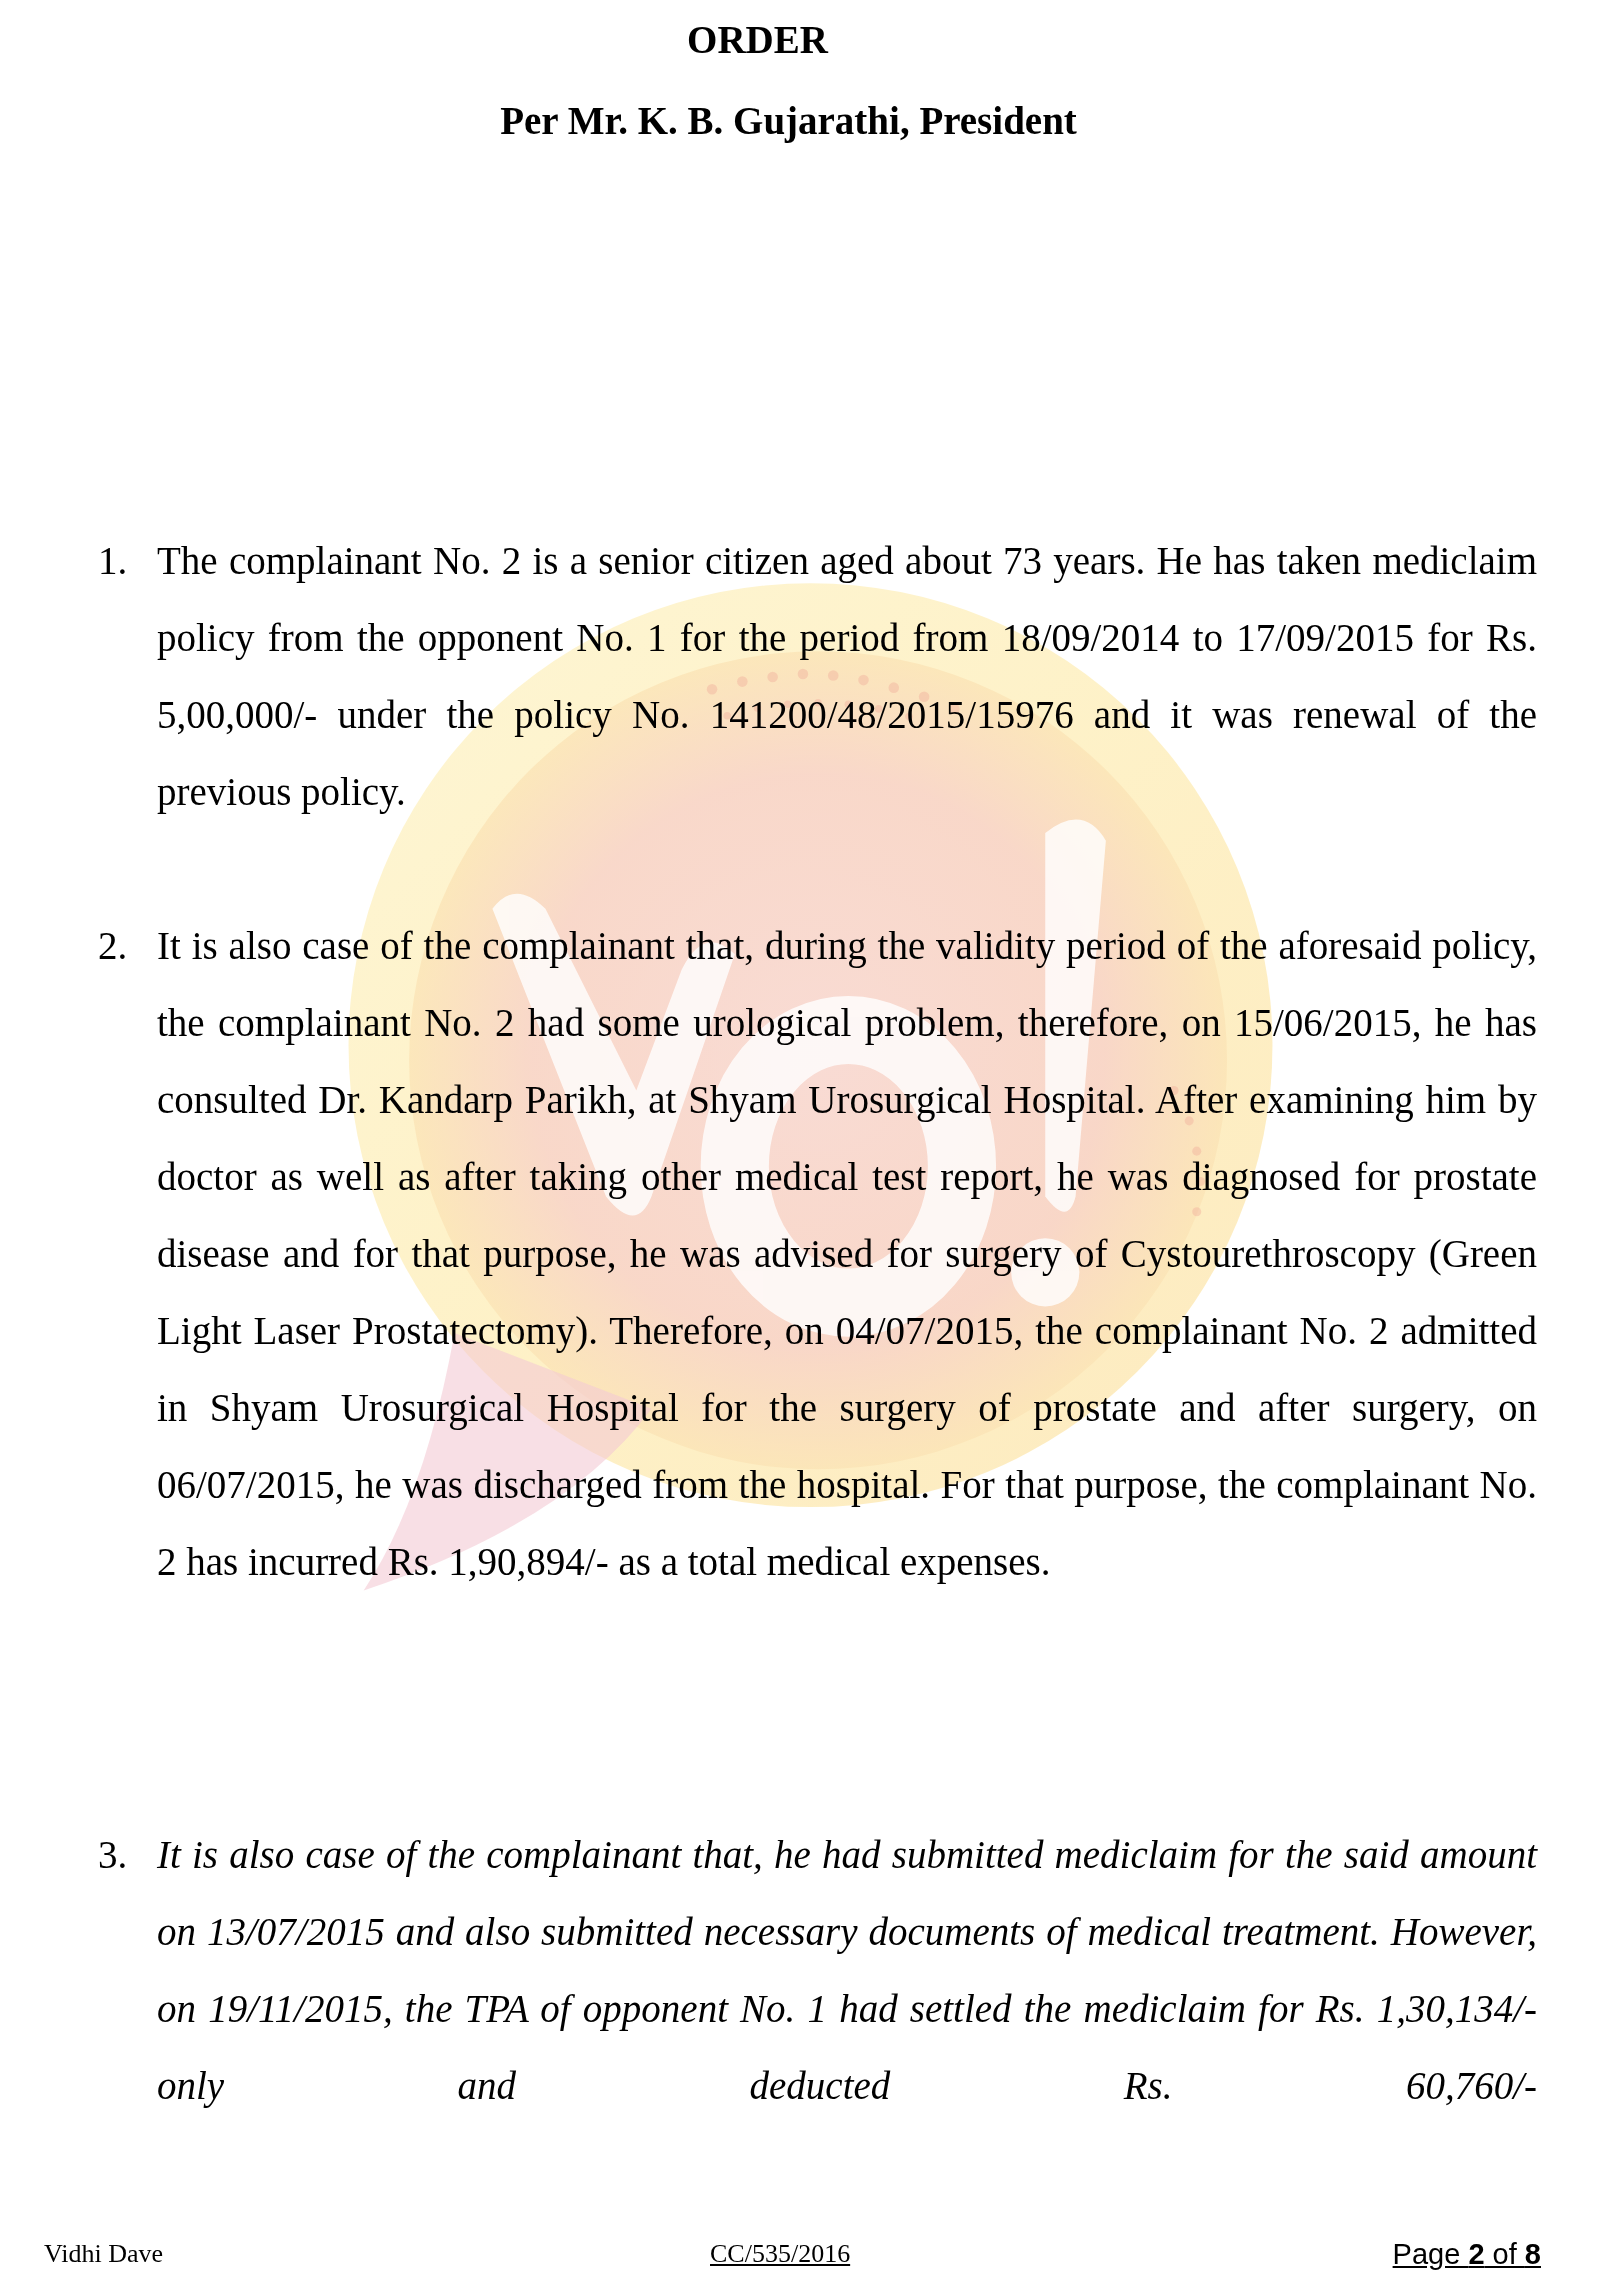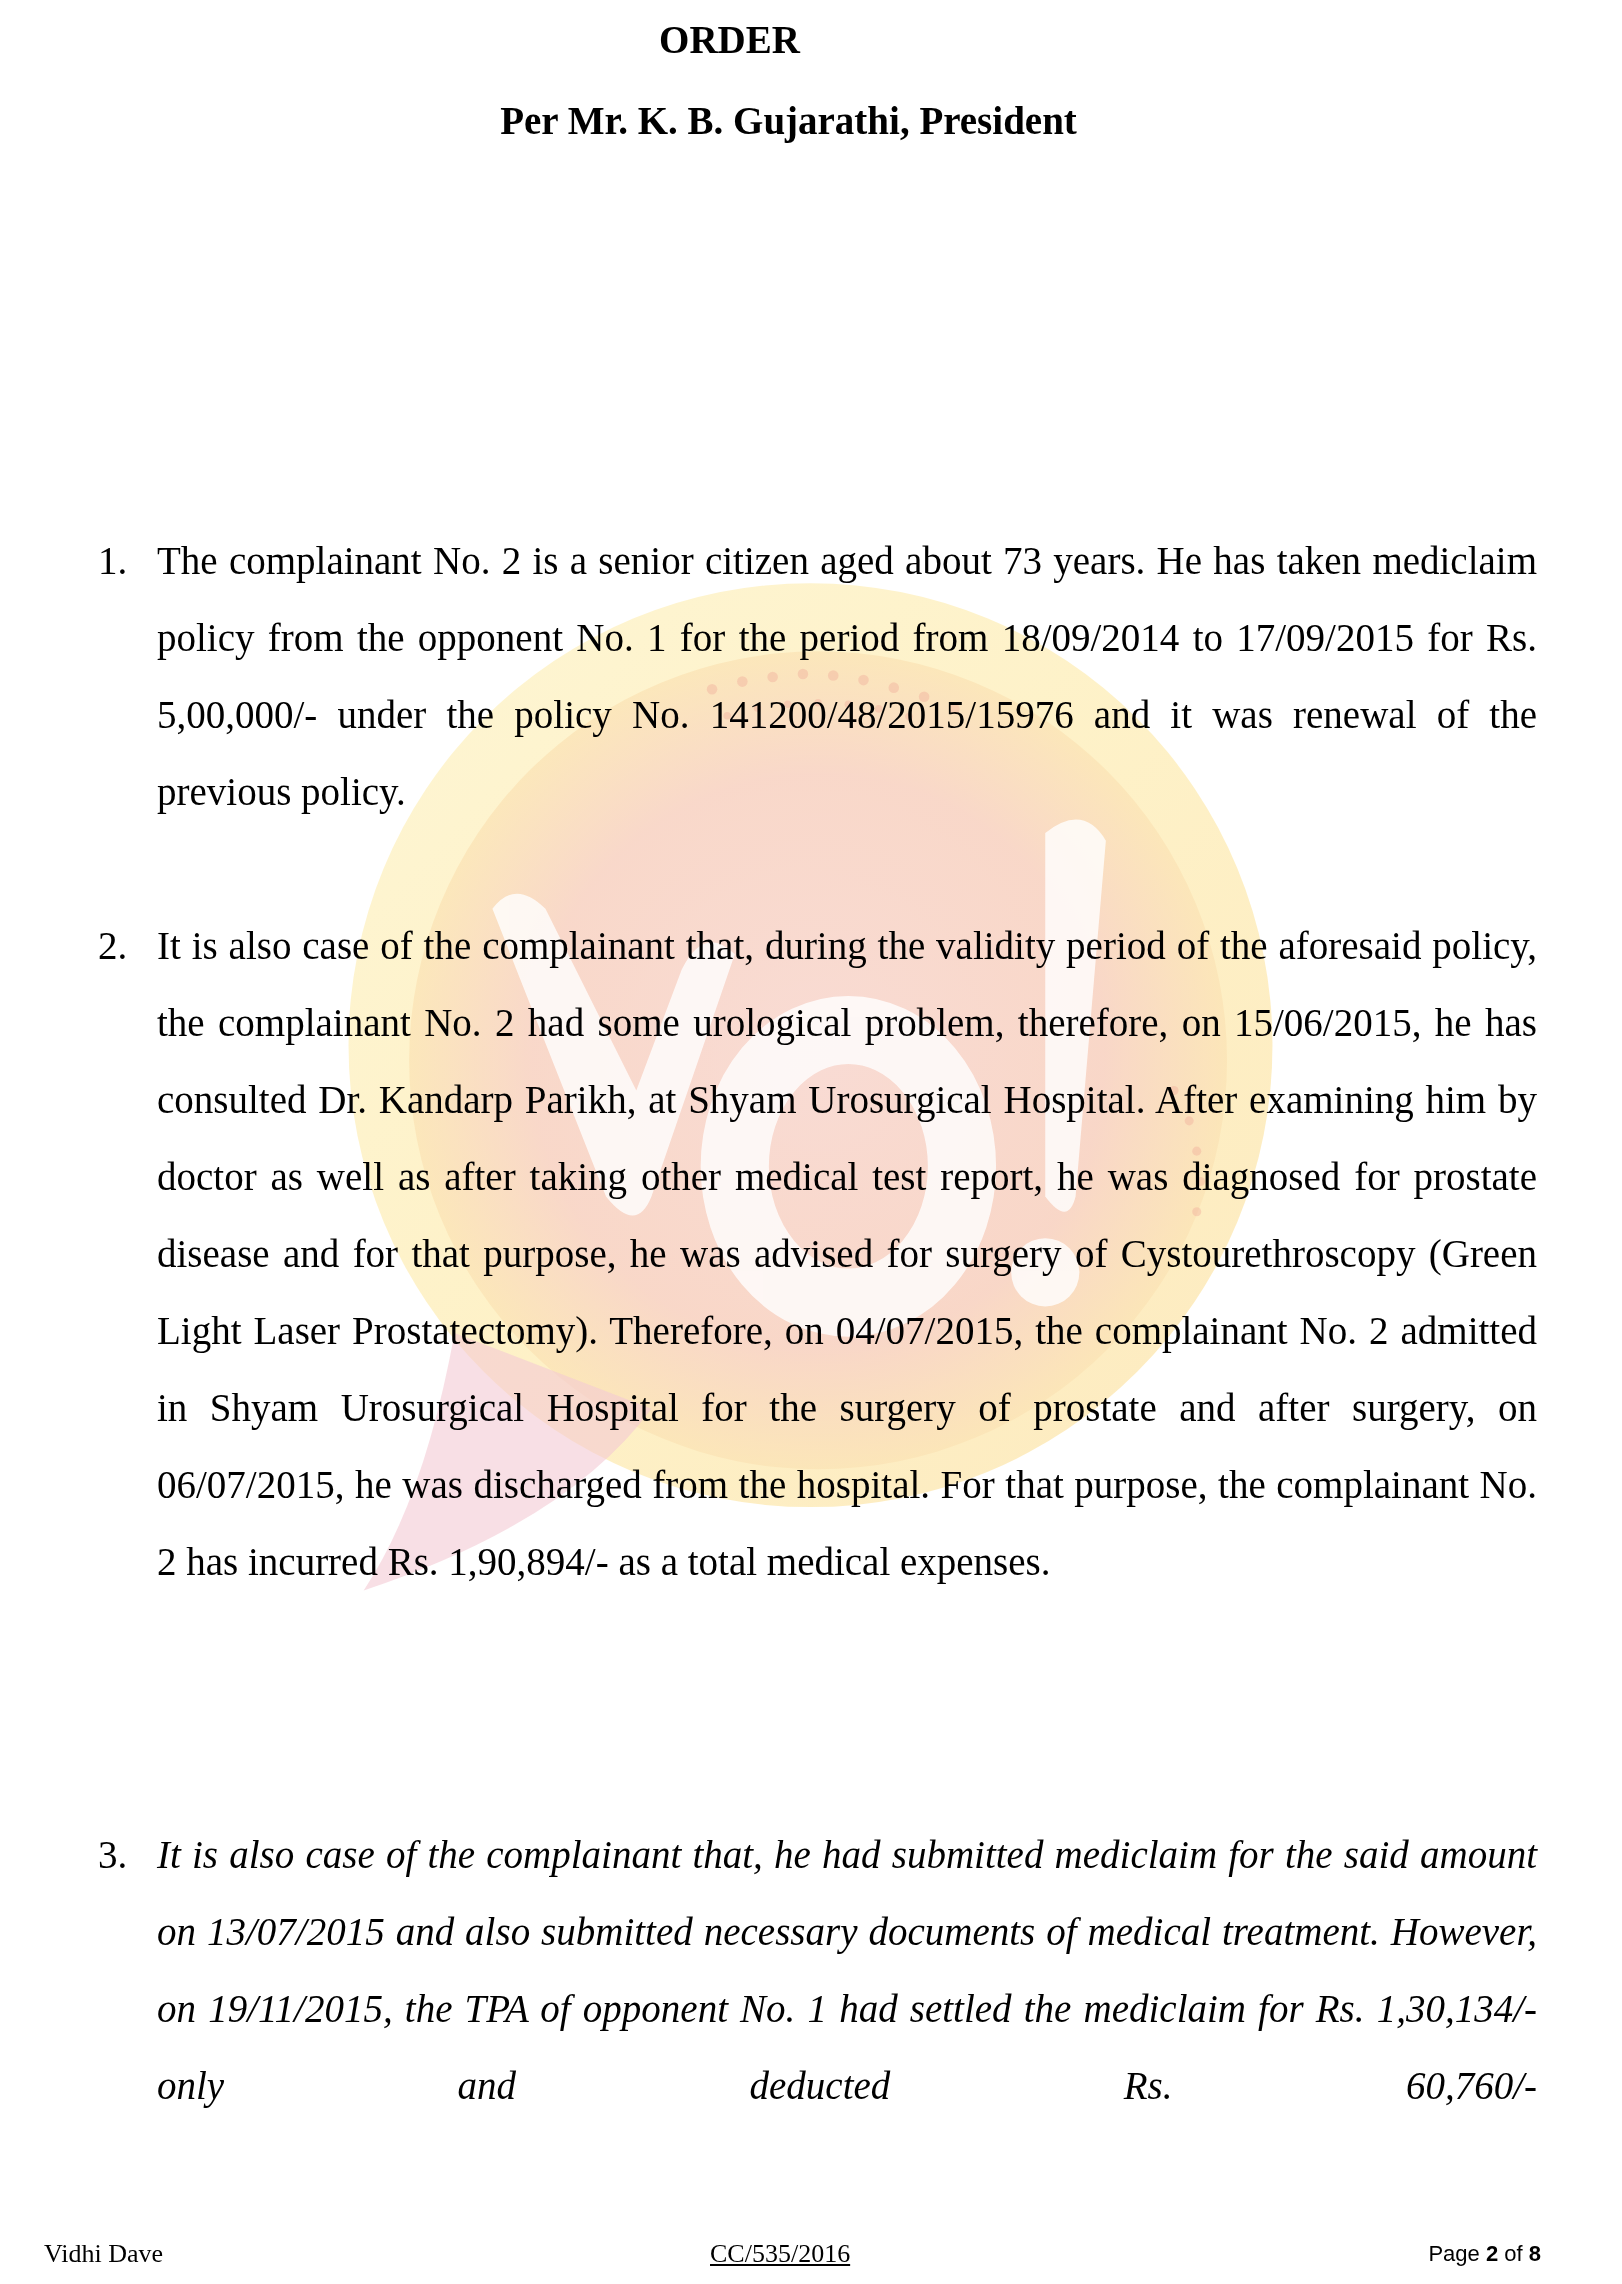--- a/index.html
+++ b/index.html
@@ -1,31 +1,31 @@
 <!DOCTYPE html>
 <html style="font-size:12px"><head>
 <meta charset="utf-8">
 <style>
   html, body { margin: 0; padding: 0; background: #ffffff; }
   body { width: 1623px; height: 2284px; position: relative; overflow: hidden;
          font-family: "Liberation Serif", "DejaVu Serif", serif; color: #000; }
   .watermark { position: absolute; left: 318px; top: 515px; width: 985px; height: 1136px; z-index: 0; pointer-events: none; }
   .content { position: absolute; left: 0; top: 0; width: 1623px; height: 2284px; z-index: 1; }
   .title { position: absolute; left: 0; width: 1459px; text-align: center; font-weight: bold; font-size: 39px; line-height: 45px; }
-  .order-title { top: 16.7px; }
+  .order-title { top: 16.7px; padding-left: 28px; }
   .per-line { top: 98px; left: 0; width: 1577px; }
   .para { position: absolute; left: 158px; width: 1380px; font-size: 39px; line-height: 77px; text-align: justify; text-align-last: left; }
   .item { position: absolute; left: 98px; width: 1439px; font-size: 39px; line-height: 77px; }
   .item .num { position: absolute; left: 0; top: 0; width: 53px; }
   .item .body { margin-left: 59px; text-align: justify; text-align-last: left; }
   .item .body.justify-last { text-align-last: justify; font-style: italic; }
   .footer { position: absolute; top: 2235px; font-size: 26px; line-height: 38px; }
   .footer-left { left: 44px; }
   .footer-center { left: 710px; text-decoration: underline; }
-  .footer-right { right: 82px; font-family: "Liberation Sans", "DejaVu Sans", sans-serif; font-size: 22px; }
+  .footer-right { right: 82px; font-family: "Liberation Sans", "DejaVu Sans", sans-serif; font-size: 29px; text-decoration: underline; }
   .footer-right b { font-weight: bold; }
 </style>
 </head>
 <body>
 
 <svg class="watermark" viewBox="0 0 1300 1500" xmlns="http://www.w3.org/2000/svg">
   <defs>
     <radialGradient id="wmGrad" cx="50%" cy="50%" r="50%">
       <stop offset="0%" stop-color="#f7d4d8"></stop>
       <stop offset="70%" stop-color="#f7cfc9"></stop>

